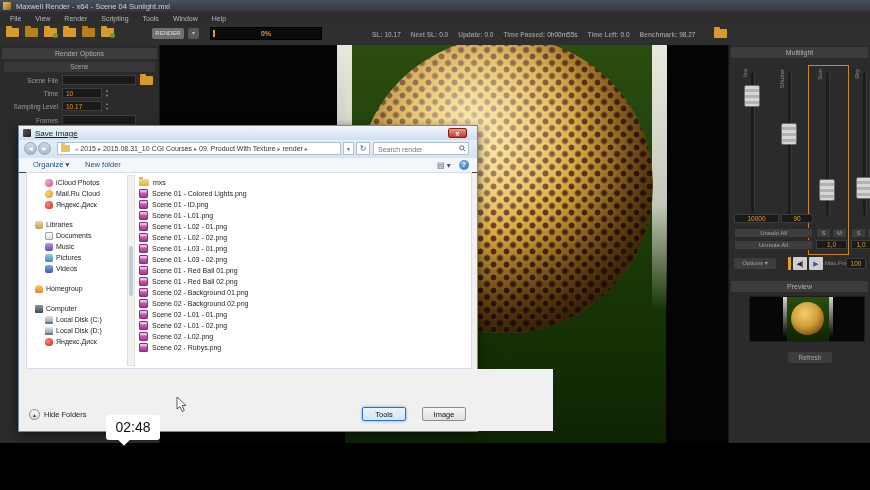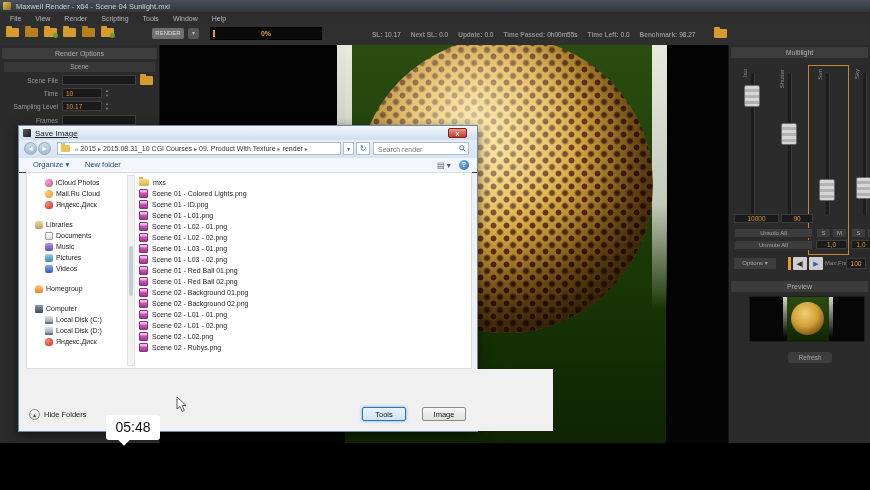--- a/index.html
+++ b/index.html
@@ -516,14 +516,14 @@
     
 
     
 
     
 
     
   </div>
 
   <div id="tooltip-caret"></div>
-  <div id="tooltip">05:48</div>
+  <div id="tooltip">02:48</div>
 </div>
 
 </body></html>

